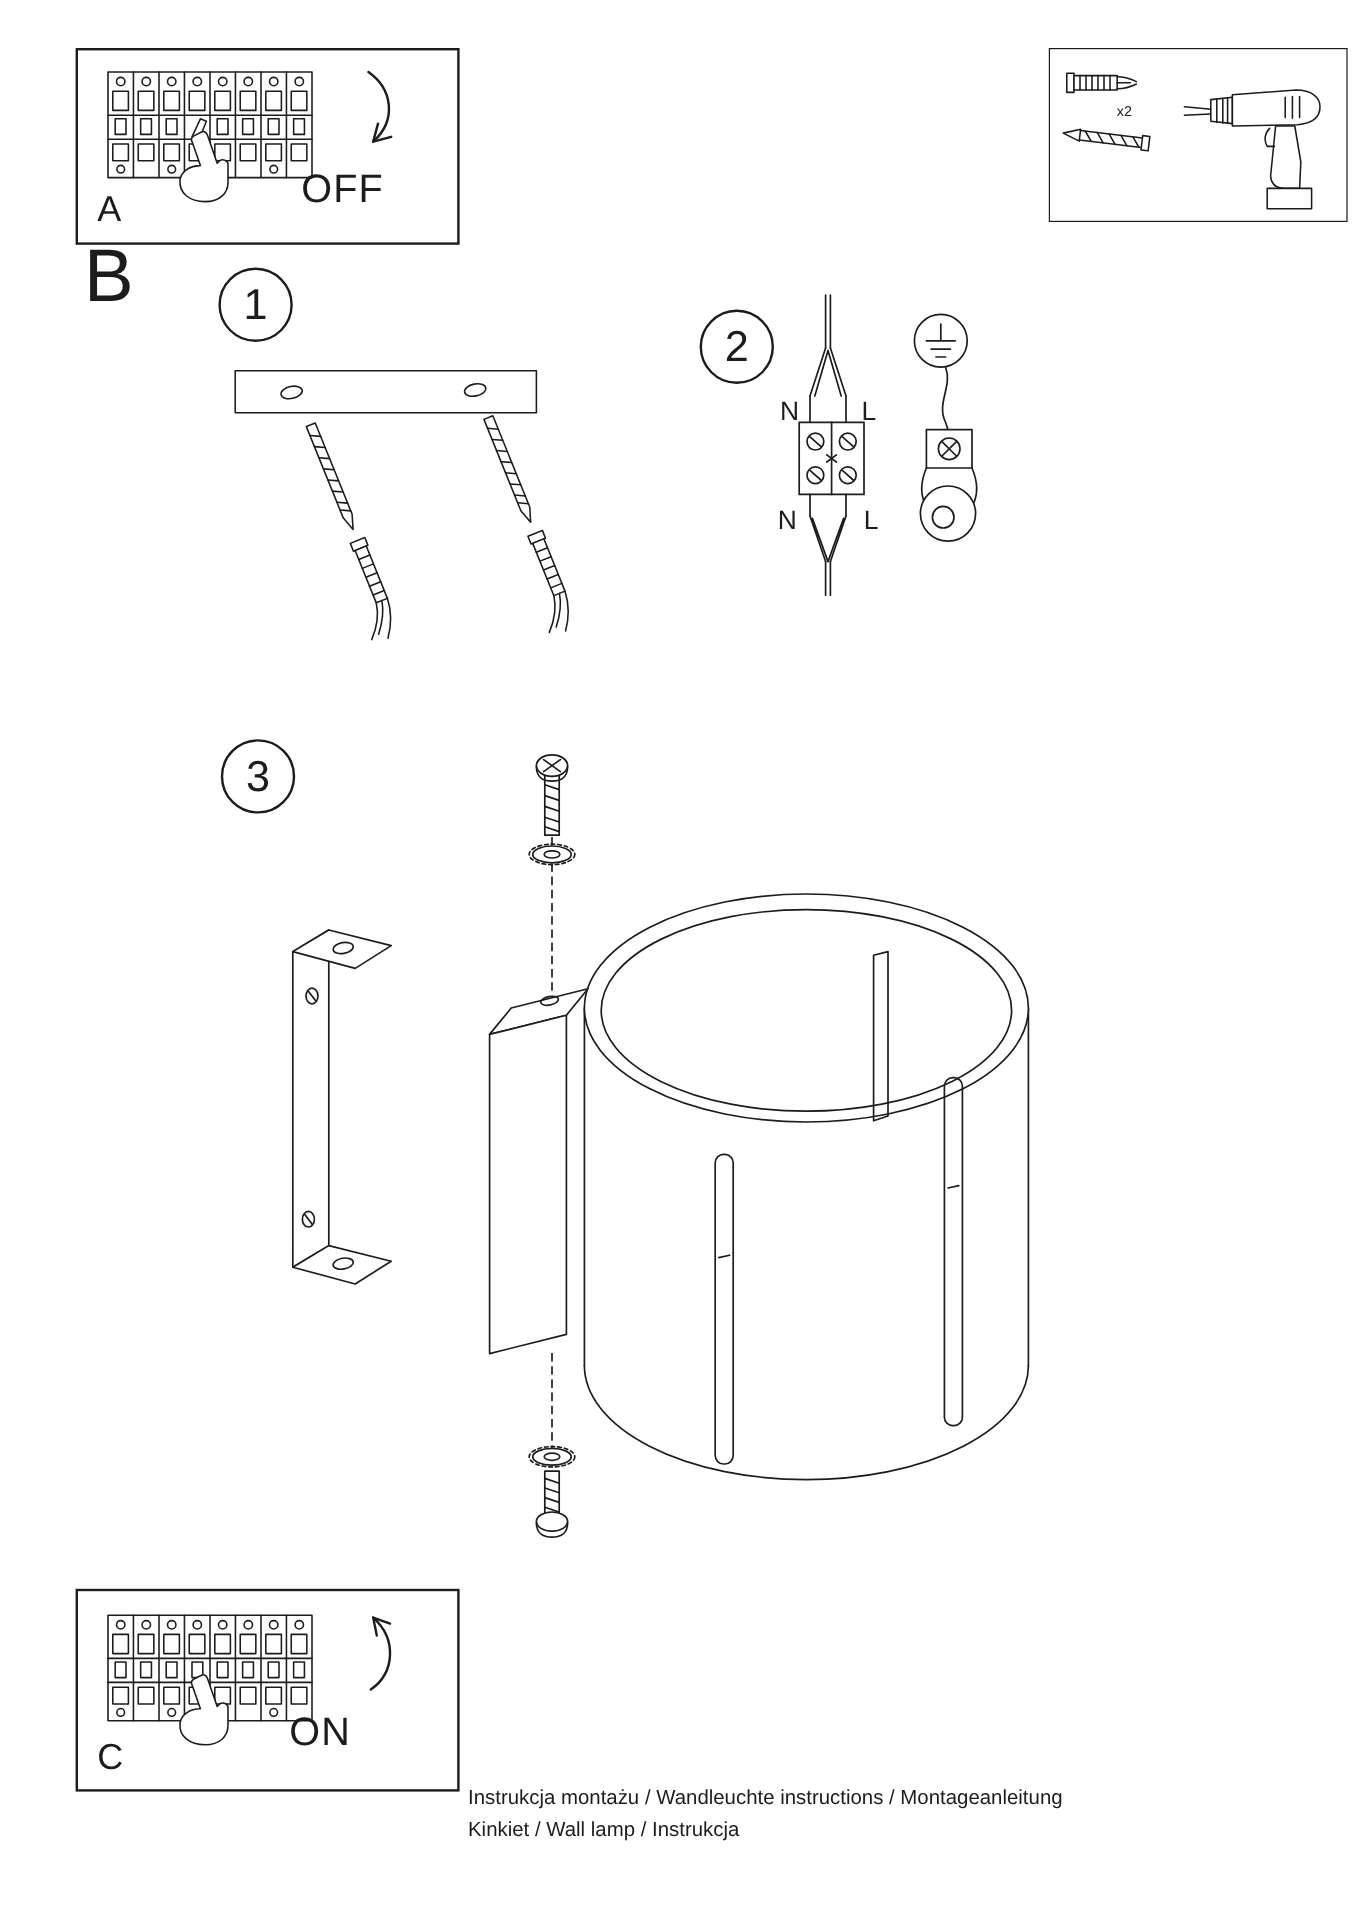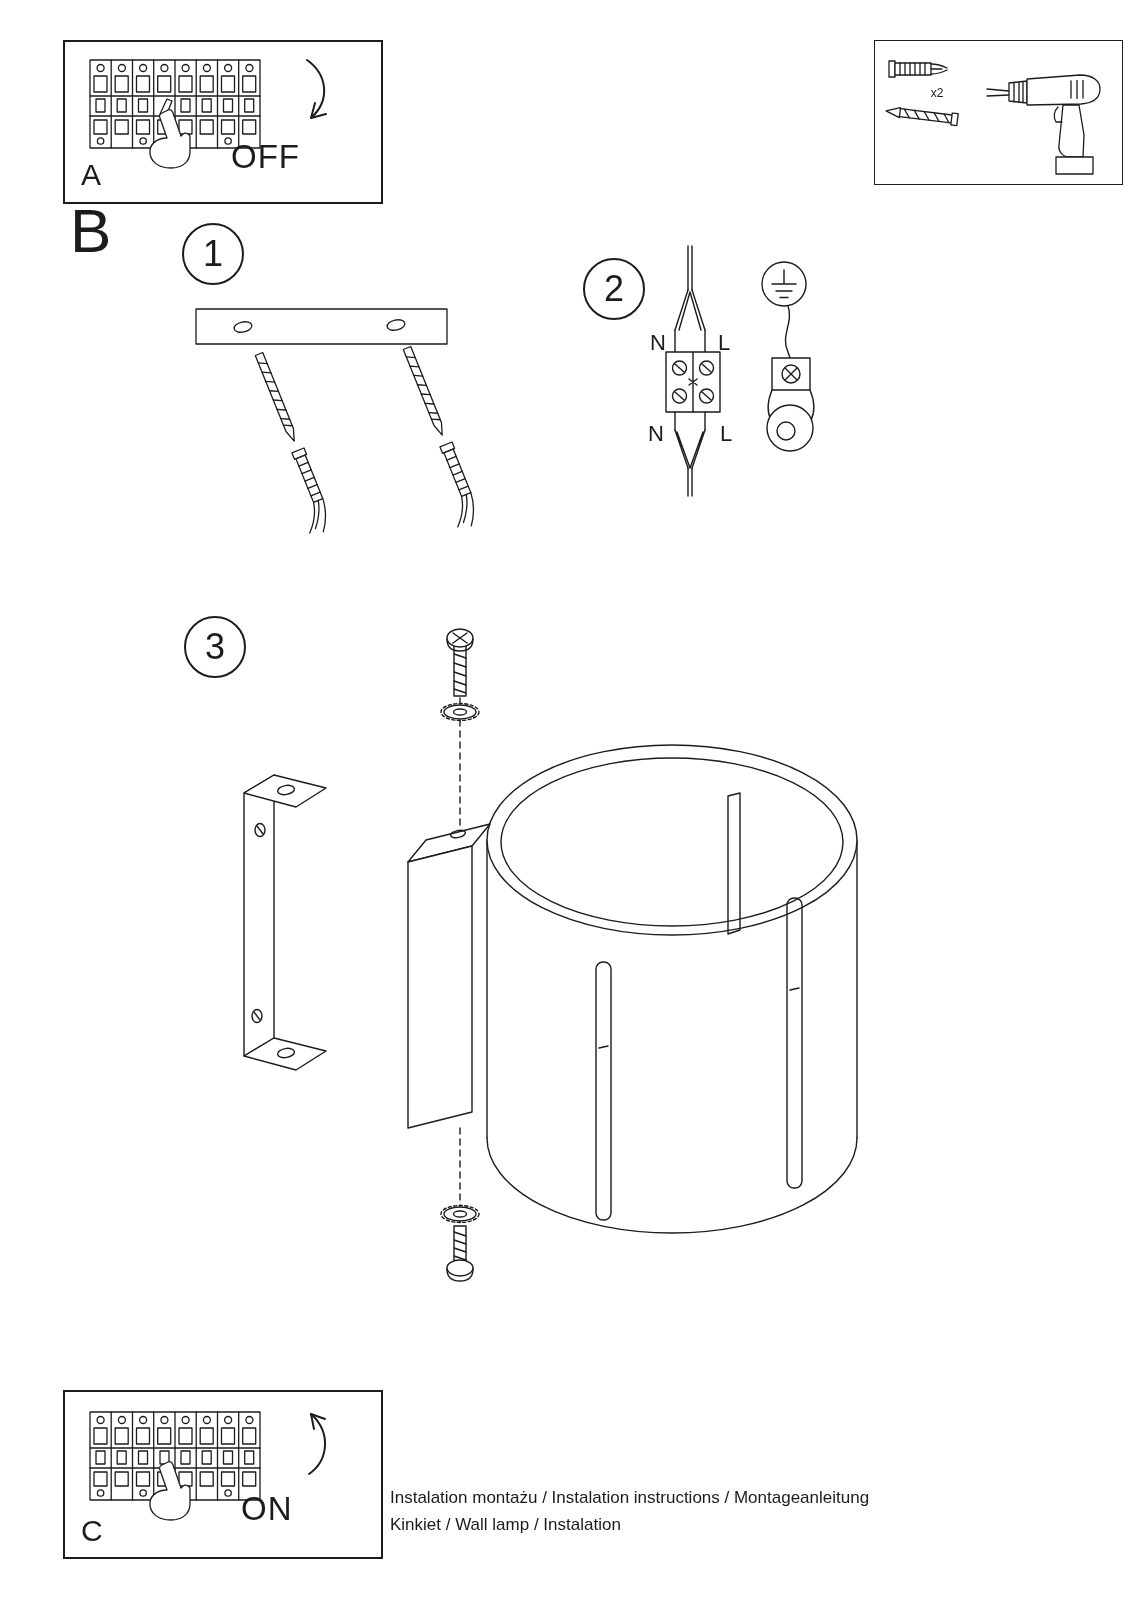--- a/index.html
+++ b/index.html
@@ -74,21 +74,21 @@
         </g>
         <path fill="#fff" d="M93 62 l-6 3 c-2 1 -3 3 -2 5 l7 20 c-9 0 -16 5 -17 12 c-1 11 8 18 21 18 c12 0 19 -7 19 -16 l0 -15 c0 -3 -4 -5 -7 -3 l-2 2 l-8 -23 c-1 -3 -3 -4 -5 -3 z"></path>
       </g>
     </svg>
     <svg class="abs" style="left:228px;top:12px" width="50" height="80" viewBox="0 0 50 80">
       <g stroke="#1c1c1c" stroke-width="2" fill="none" stroke-linecap="round">
         <path d="M14 6 C 34 20 38 46 18 64"></path>
         <path d="M18 64 L33 60 M18 64 L22 49"></path>
       </g>
     </svg>
-    <span class="abs state" style="left:166px;top:96px">OFF</span>
+    <span class="abs state" style="left:186px;top:96px">OFF</span>
     <span class="abs lbl" style="left:16px;top:116px">A</span>
   </div>
 
   <div class="abs frame" style="left:874px;top:40px;width:247px;height:143px;border-width:1.5px">
     <svg class="abs" style="left:0;top:0" width="247" height="143" viewBox="0 0 247 143">
       <g stroke="#1c1c1c" stroke-width="1.3" fill="none" stroke-linecap="round" stroke-linejoin="round">
         <g>
           <rect x="14" y="20" width="6" height="16" fill="#fff"></rect>
           <rect x="20" y="22" width="36" height="12" fill="#fff"></rect>
           <path d="M25 22 V34 M30 22 V34 M35 22 V34 M40 22 V34 M45 22 V34 M50 22 V34"></path>
@@ -263,21 +263,21 @@
 
       <g>
         <rect x="224" y="608" width="12" height="38" fill="#fff"></rect>
         <path d="M224 614 L236 618 M224 622 L236 626 M224 630 L236 634 M224 638 L236 642"></path>
         <ellipse cx="230" cy="650" rx="13" ry="8" fill="#fff"></ellipse>
         <path d="M217 651 C 217 659 222 663 230 663 C 238 663 243 659 243 651"></path>
       </g>
     </g>
   </svg>
 
-  <div class="abs frame" style="left:63px;top:1390px;width:316px;height:165px">
+  <div class="abs frame" style="left:63px;top:1324px;width:316px;height:165px">
     <svg class="abs" style="left:10px;top:8px" width="210" height="150" viewBox="0 0 210 150">
       <g stroke="#1c1c1c" stroke-width="1.3" fill="none" stroke-linecap="round" stroke-linejoin="round">
         <rect x="15" y="12" width="170" height="88"></rect>
         <path d="M36.2 12V100 M57.5 12V100 M78.7 12V100 M100 12V100 M121.2 12V100 M142.5 12V100 M163.7 12V100"></path>
         <g>
           <circle cx="25.6" cy="20" r="3.5"></circle>
             <circle cx="46.9" cy="20" r="3.5"></circle>
             <circle cx="68.1" cy="20" r="3.5"></circle>
           <circle cx="89.4" cy="20" r="3.5"></circle>
             <circle cx="110.6" cy="20" r="3.5"></circle>
@@ -329,17 +329,17 @@
       <g stroke="#1c1c1c" stroke-width="2" fill="none" stroke-linecap="round">
         <path d="M16 70 C 36 56 38 28 18 10"></path>
         <path d="M18 10 L32 15 M18 10 L21 25"></path>
       </g>
     </svg>
     <span class="abs state" style="left:176px;top:98px">ON</span>
     <span class="abs lbl" style="left:16px;top:122px">C</span>
   </div>
 
   <div class="abs footer" style="left:390px;top:1484px;width:700px">
-    <div>Instalation montażu / Instalation instructions / Montageanleitung</div>
-    <div>Kinkiet  / Wall lamp / Instalation</div>
+    <div>Instrukcja montażu / Wandleuchte instructions / Montageanleitung</div>
+    <div>Kinkiet  / Wall lamp / Instrukcja</div>
   </div>
 
 </div>
 
 </body></html>

